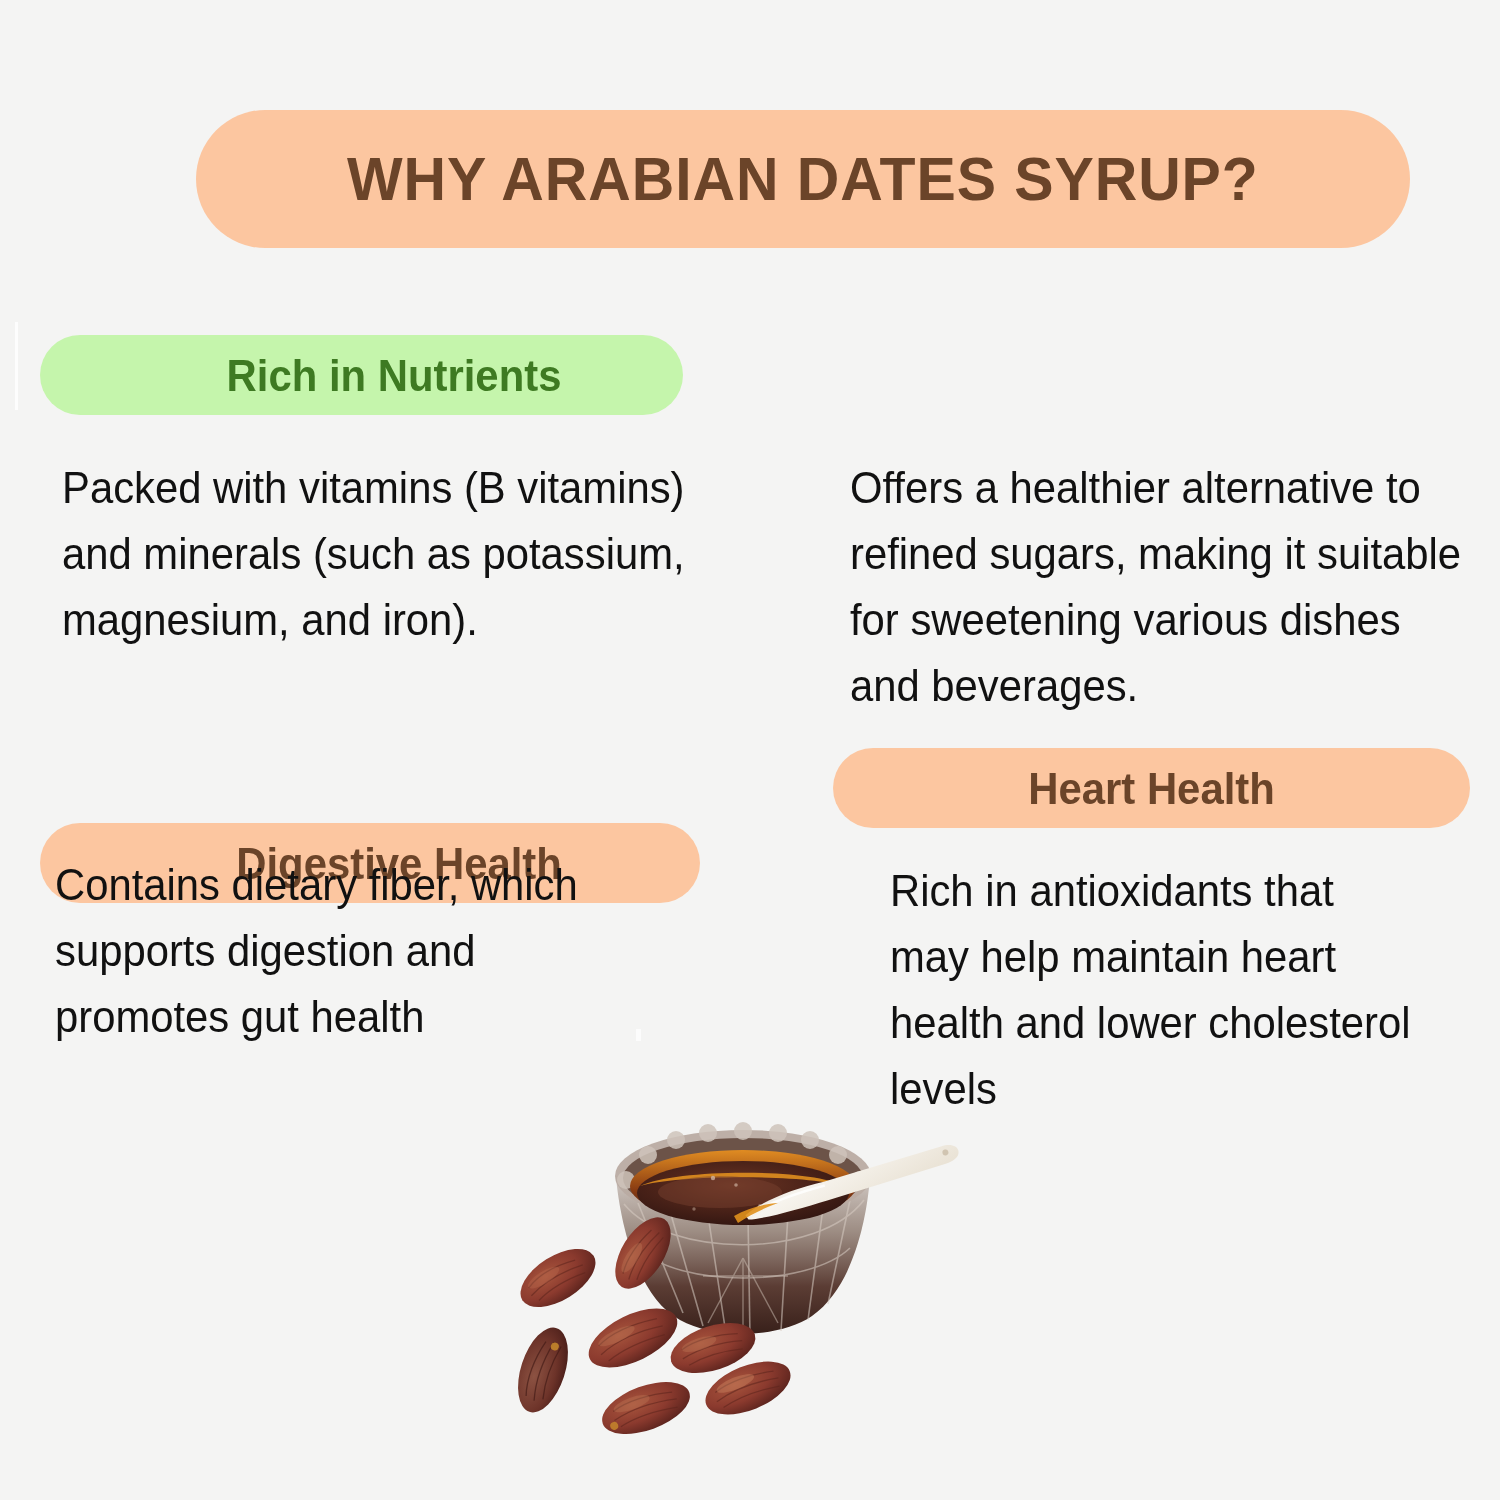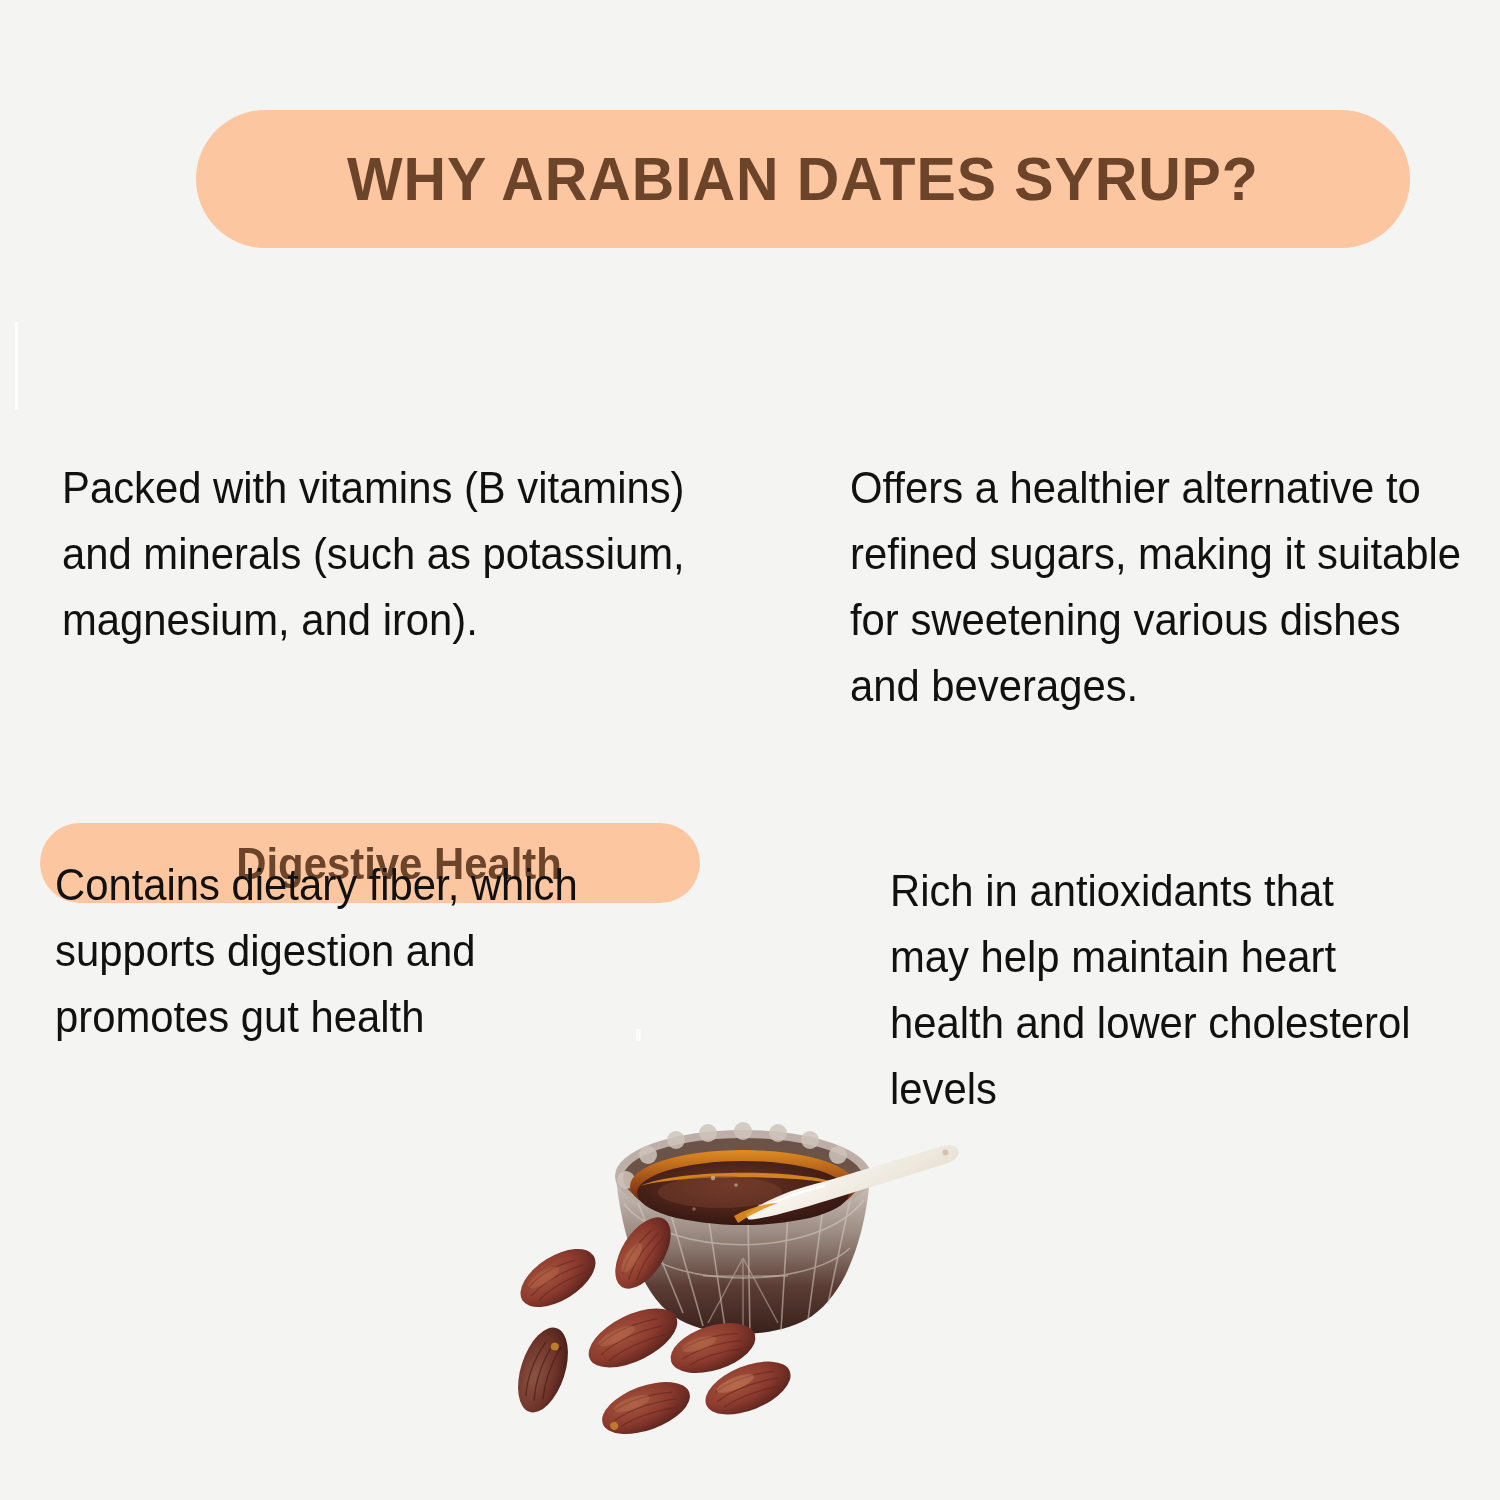--- a/index.html
+++ b/index.html
@@ -126,29 +126,35 @@
 
 <div id="canvas">
 
   <div class="title-pill">
     <div class="title-text">WHY ARABIAN DATES SYRUP?</div>
   </div>
 
   <div class="artifact" id="artifact-left-line"></div>
   <div class="artifact" id="artifact-dot"></div>
 
+  <div class="pill green" id="pill-nutrients">
+    <span class="pill-label">Rich in Nutrients</span>
+  </div>
   <div class="body-text" id="body-nutrients">Packed with vitamins (B vitamins) and minerals (such as potassium, magnesium, and iron).</div>
 
   <div class="body-text" id="body-sweetener">Offers a healthier alternative to refined sugars, making it suitable for sweetening various dishes and beverages.</div>
 
   <div class="pill peach" id="pill-digestive">
     <span class="pill-label">Digestive Health</span>
   </div>
   <div class="body-text" id="body-digestive">Contains dietary fiber, which supports digestion and promotes gut health</div>
 
+  <div class="pill peach" id="pill-heart">
+    <span class="pill-label">Heart Health</span>
+  </div>
   <div class="body-text" id="body-heart"> Rich in antioxidants that may help maintain heart health and lower cholesterol levels</div>
 
   <div id="product-photo">
     <svg viewBox="0 0 490 345" xmlns="http://www.w3.org/2000/svg">
       <defs>
         <radialGradient id="syrupGrad" cx="45%" cy="38%" r="70%">
           <stop offset="0%" stop-color="#6b3524"></stop>
           <stop offset="45%" stop-color="#50251a"></stop>
           <stop offset="100%" stop-color="#2e1410"></stop>
         </radialGradient>

